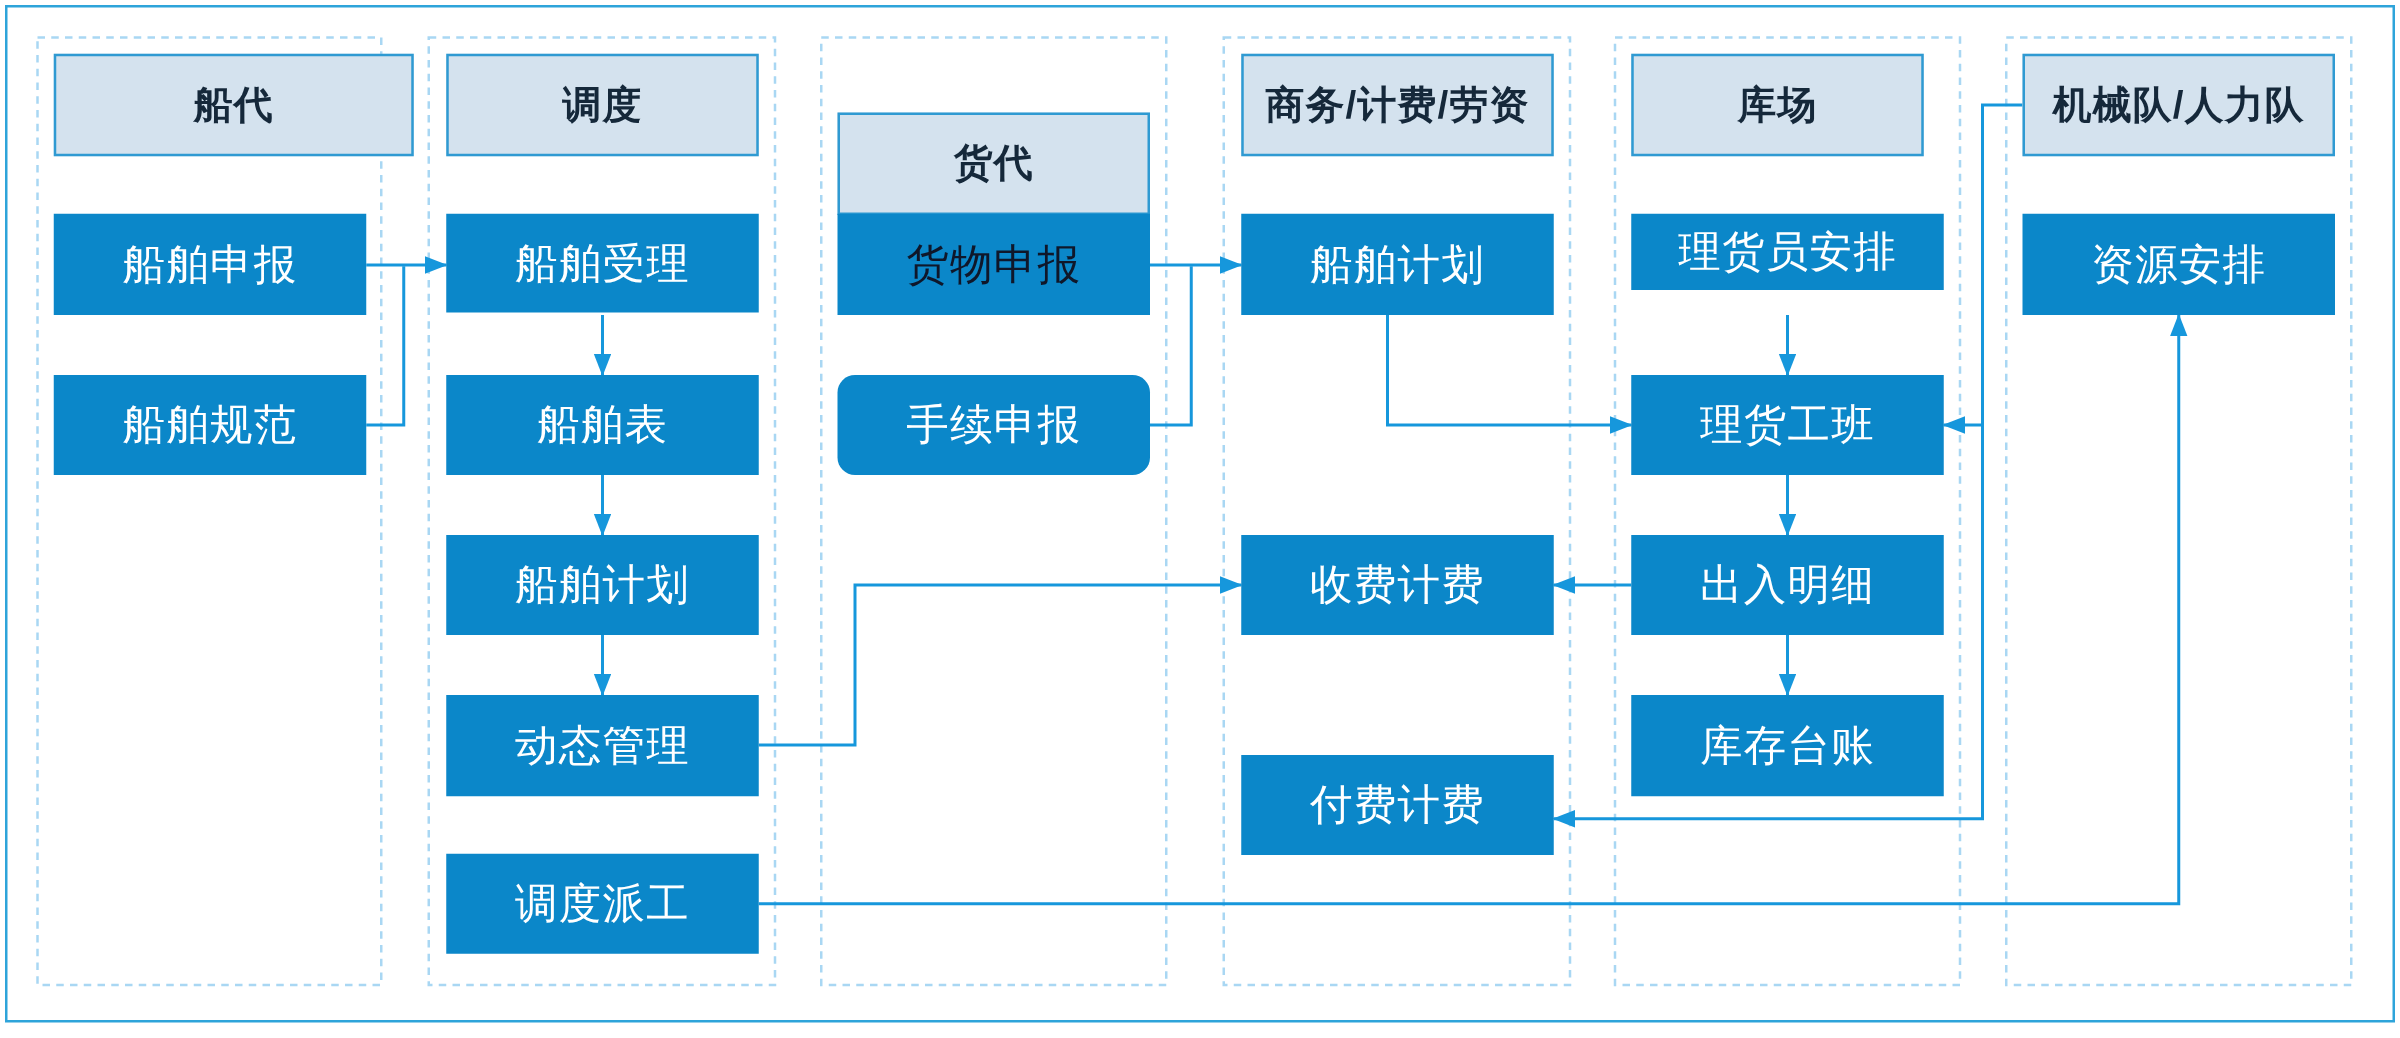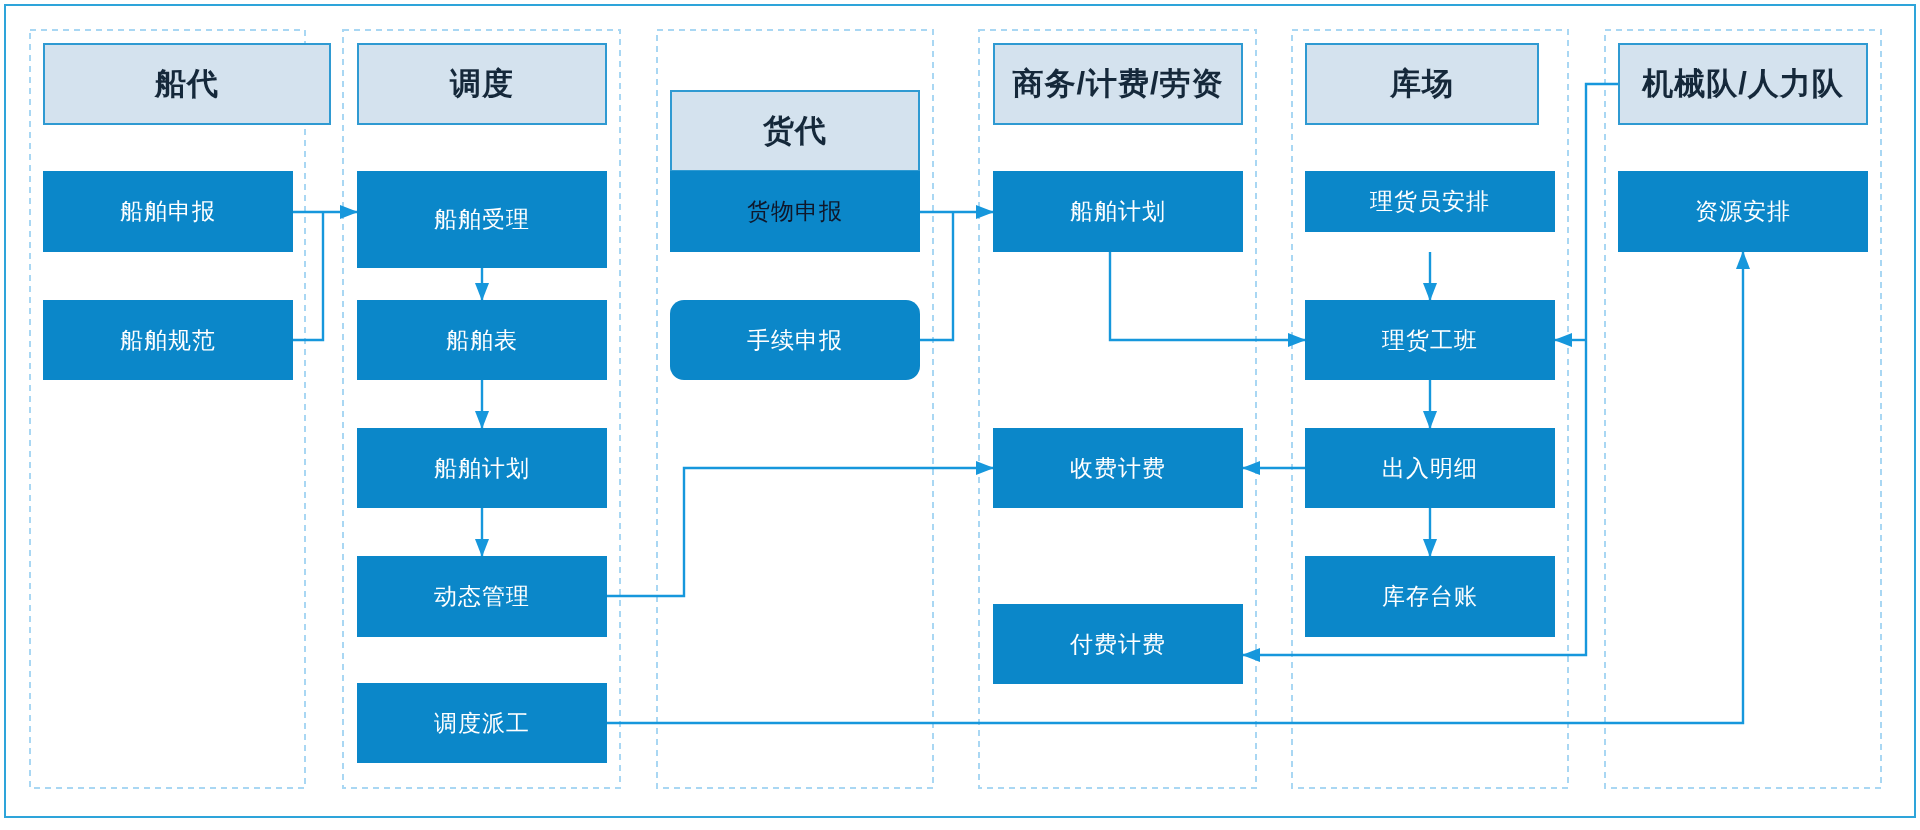--- a/index.html
+++ b/index.html
@@ -24,21 +24,21 @@
     text-align: center;
     box-sizing: border-box;
     white-space: nowrap;
   }
   .lane-header {
     font-size: 31px;
     font-weight: bold;
     letter-spacing: 1px;
   }
   .node {
-    font-size: 23px;
+    font-size: 34px;
     font-weight: normal;
     letter-spacing: 1px;
   }
 </style>
 </head>
 <body>
 
 <div class="canvas">
   <svg id="diagram-svg" xmlns="http://www.w3.org/2000/svg" viewBox="0 0 1920 830">
       <defs>
@@ -67,21 +67,21 @@
       <polyline points="1430,508 1430,556" fill="none" stroke="#1697dc" stroke-width="2.4" marker-end="url(#arrowhead)"></polyline>
       <polyline points="1305,468 1243,468" fill="none" stroke="#1697dc" stroke-width="2.4" marker-end="url(#arrowhead)"></polyline>
       <polyline points="1618,84 1586,84 1586,655 1243,655" fill="none" stroke="#1697dc" stroke-width="2.4" marker-end="url(#arrowhead)"></polyline>
       <polyline points="1586,340 1555,340" fill="none" stroke="#1697dc" stroke-width="2.4" marker-end="url(#arrowhead)"></polyline>
       <polyline points="607,723 1743,723 1743,252" fill="none" stroke="#1697dc" stroke-width="2.4" marker-end="url(#arrowhead)"></polyline>
     </svg>
 <div class="lane-header" style="left: 43px; top: 43px; width: 288px; height: 82px; background: rgb(212, 226, 238); border: 2px solid rgb(47, 154, 210); color: rgb(21, 40, 58);">船代</div>
     <div class="node" style="left: 43px; top: 171px; width: 250px; height: 81px; background: rgb(11, 135, 201); color: rgb(255, 255, 255);">船舶申报</div>
     <div class="node" style="left: 43px; top: 300px; width: 250px; height: 80px; background: rgb(11, 135, 201); color: rgb(255, 255, 255);">船舶规范</div>
     <div class="lane-header" style="left: 357px; top: 43px; width: 250px; height: 82px; background: rgb(212, 226, 238); border: 2px solid rgb(47, 154, 210); color: rgb(21, 40, 58);">调度</div>
-    <div class="node" style="left: 357px; top: 171px; width: 250px; height: 97px; background: rgb(11, 135, 201); color: rgb(255, 255, 255);">船舶受理</div>
+    <div class="node" style="left: 357px; top: 171px; width: 250px; height: 79px; background: rgb(11, 135, 201); color: rgb(255, 255, 255);">船舶受理</div>
     <div class="node" style="left: 357px; top: 300px; width: 250px; height: 80px; background: rgb(11, 135, 201); color: rgb(255, 255, 255);">船舶表</div>
     <div class="node" style="left: 357px; top: 428px; width: 250px; height: 80px; background: rgb(11, 135, 201); color: rgb(255, 255, 255);">船舶计划</div>
     <div class="node" style="left: 357px; top: 556px; width: 250px; height: 81px; background: rgb(11, 135, 201); color: rgb(255, 255, 255);">动态管理</div>
     <div class="node" style="left: 357px; top: 683px; width: 250px; height: 80px; background: rgb(11, 135, 201); color: rgb(255, 255, 255);">调度派工</div>
     <div class="lane-header" style="left: 670px; top: 43px; width: 250px; height: 82px; background: rgb(212, 226, 238); border: 2px solid rgb(47, 154, 210); color: rgb(21, 40, 58); margin-top: 47px;">货代</div>
     <div class="node" style="left: 670px; top: 171px; width: 250px; height: 81px; background: rgb(11, 135, 201); color: #0f172a;">货物申报</div>
     <div class="node" style="left: 670px; top: 300px; width: 250px; height: 80px; background: rgb(11, 135, 201); color: rgb(255, 255, 255); border-radius: 14px;">手续申报</div>
     <div class="lane-header" style="left: 993px; top: 43px; width: 250px; height: 82px; background: rgb(212, 226, 238); border: 2px solid rgb(47, 154, 210); color: rgb(21, 40, 58);">商务/计费/劳资</div>
     <div class="node" style="left: 993px; top: 171px; width: 250px; height: 81px; background: rgb(11, 135, 201); color: rgb(255, 255, 255);">船舶计划</div>
     <div class="node" style="left: 993px; top: 428px; width: 250px; height: 80px; background: rgb(11, 135, 201); color: rgb(255, 255, 255);">收费计费</div>

